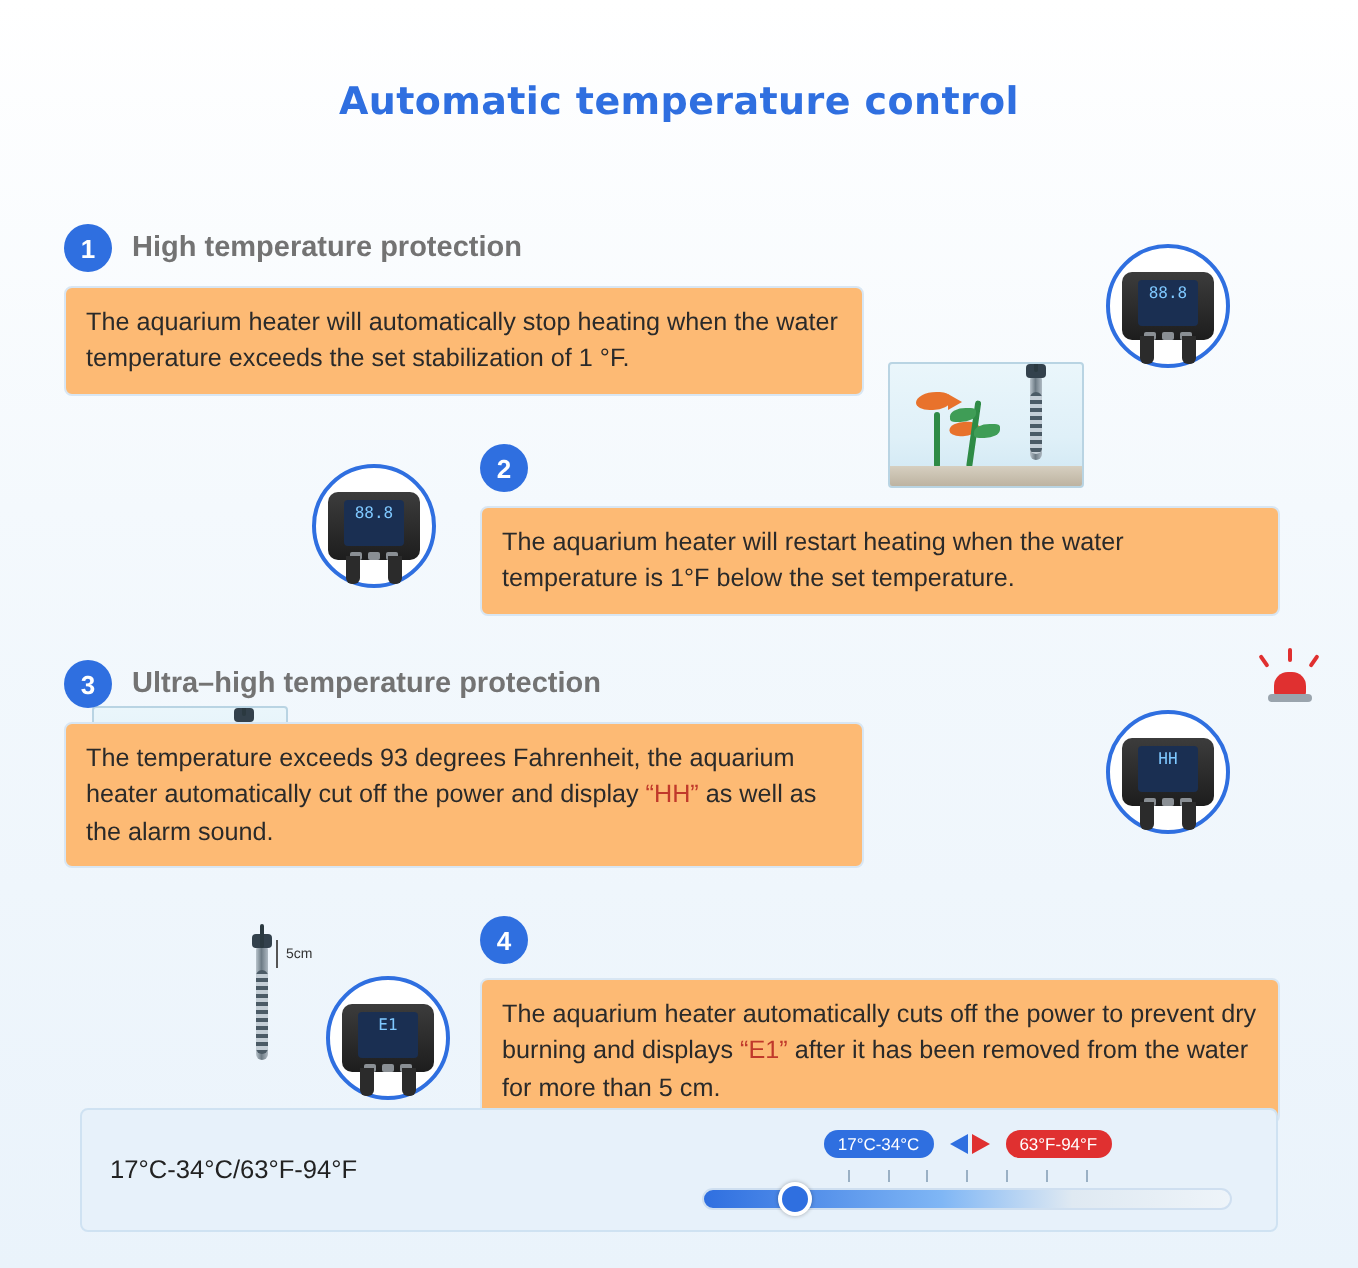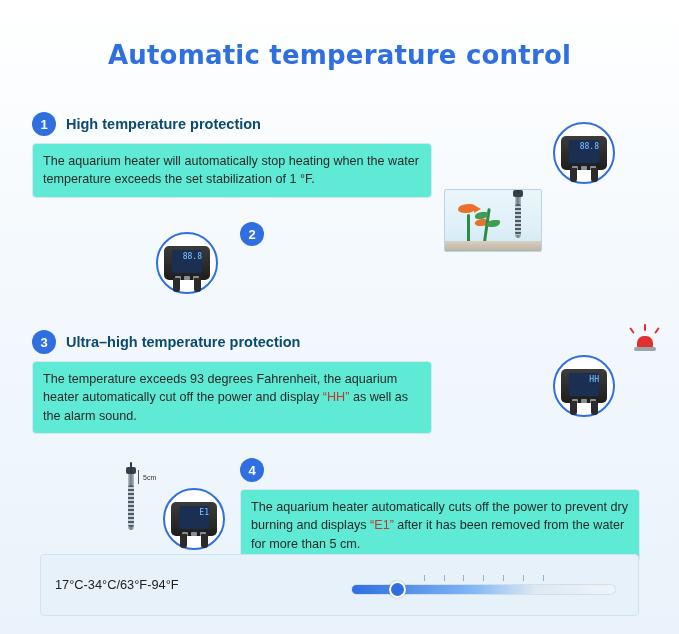--- a/index.html
+++ b/index.html
@@ -9,21 +9,21 @@
     height: 634px;
     font-family: "Liberation Sans", sans-serif;
     background: linear-gradient(180deg, #ffffff 0%, #f4f9fd 40%, #eaf3fb 100%);
     position: relative;
     overflow: hidden;
     color: #1b1b1b;
   }
 
   .title {
     text-align: center;
-    font-size: 26px;
+    font-size: 19px;
     font-weight: bold;
     color: #2f6fe0;
     letter-spacing: 0.2px;
     padding-top: 40px;
     font-family: "DejaVu Sans", sans-serif;
   }
 
   .block { position: absolute; }
 
   .step-head {
@@ -39,24 +39,24 @@
     font-size: 13px;
     font-weight: bold;
     display: flex;
     align-items: center;
     justify-content: center;
     flex: 0 0 auto;
   }
   .step-title {
     font-size: 14.5px;
     font-weight: bold;
-    color: #0c4a6e;
+    color: #737373;
   }
   .desc {
-    background: #5eead4;
+    background: #fdba74;
     border: 1px solid #d8e6f3;
     border-radius: 4px;
     font-size: 12.6px;
     line-height: 1.45;
     color: #2a2a2a;
     padding: 8px 10px;
     margin-top: 7px;
   }
   .red { color: #c0392b; }
 
@@ -157,21 +157,21 @@
     padding-top: 4px;
   }
   .ctrl-screen {
     width: 30px; height: 30px;
     background: #1a2f52;
     border-radius: 2px;
     color: #7fc8ff;
     font-family: "DejaVu Sans Mono", monospace;
     font-size: 8px;
     line-height: 13px;
-    text-align: right;
+    text-align: center;
   }
   .ctrl-btns {
     display: flex;
     gap: 3px;
     margin-top: 3px;
   }
   .ctrl-btns i {
     width: 6px; height: 4px;
     background: #8a8f94;
     border-radius: 1px;
@@ -315,20 +315,21 @@
       </div>
     <div class="plug l"></div>
     <div class="plug r"></div>
   </div>
 </div>
 
 <div class="block" style="left:240px; top:222px; width:400px;">
   <div class="step-head">
     <div class="badge">2</div>
   </div>
+  <div class="desc">The aquarium heater will restart heating when the water temperature is 1°F below the set temperature.</div>
 </div>
 
 <div class="tank" style="left:46px; top:228px; width:98px; height:63px;">
   <div class="fish" style="left:11px; top:13px;"></div>
   <div class="fish" style="left:30px; top:30px; transform:scale(.8);"></div>
   <div class="plant" style="left:24px; height:30px;"></div>
   <div class="plant" style="left:40px; height:35px; transform:rotate(-7deg);"></div>
   <div class="leaf" style="left:32px; top:24px;"></div>
   <div class="leaf" style="left:45px; top:32px;"></div>
   <div class="rod" style="left:72px; height:43px;">
@@ -419,20 +420,28 @@
     <div class="plug l"></div>
     <div class="plug r"></div>
   </div>
 </div>
 
 <div class="bottom">
   <div class="bottom-text">
     <div>17°C-34°C/63°F-94°F</div>
   </div>
   <div class="slider-wrap">
+    <div class="chiplets">
+      <div class="chip">17°C-34°C</div>
+      <div class="arrows">
+        <div class="arrow-l"></div>
+          <div class="arrow-r"></div>
+      </div>
+      <div class="chip hot">63°F-94°F</div>
+    </div>
     <div class="ticks">
       <i></i>
         <i></i>
         <i></i>
         <i></i>
         <i></i>
         <i></i>
         <i></i>
     </div>
     <div class="track">

